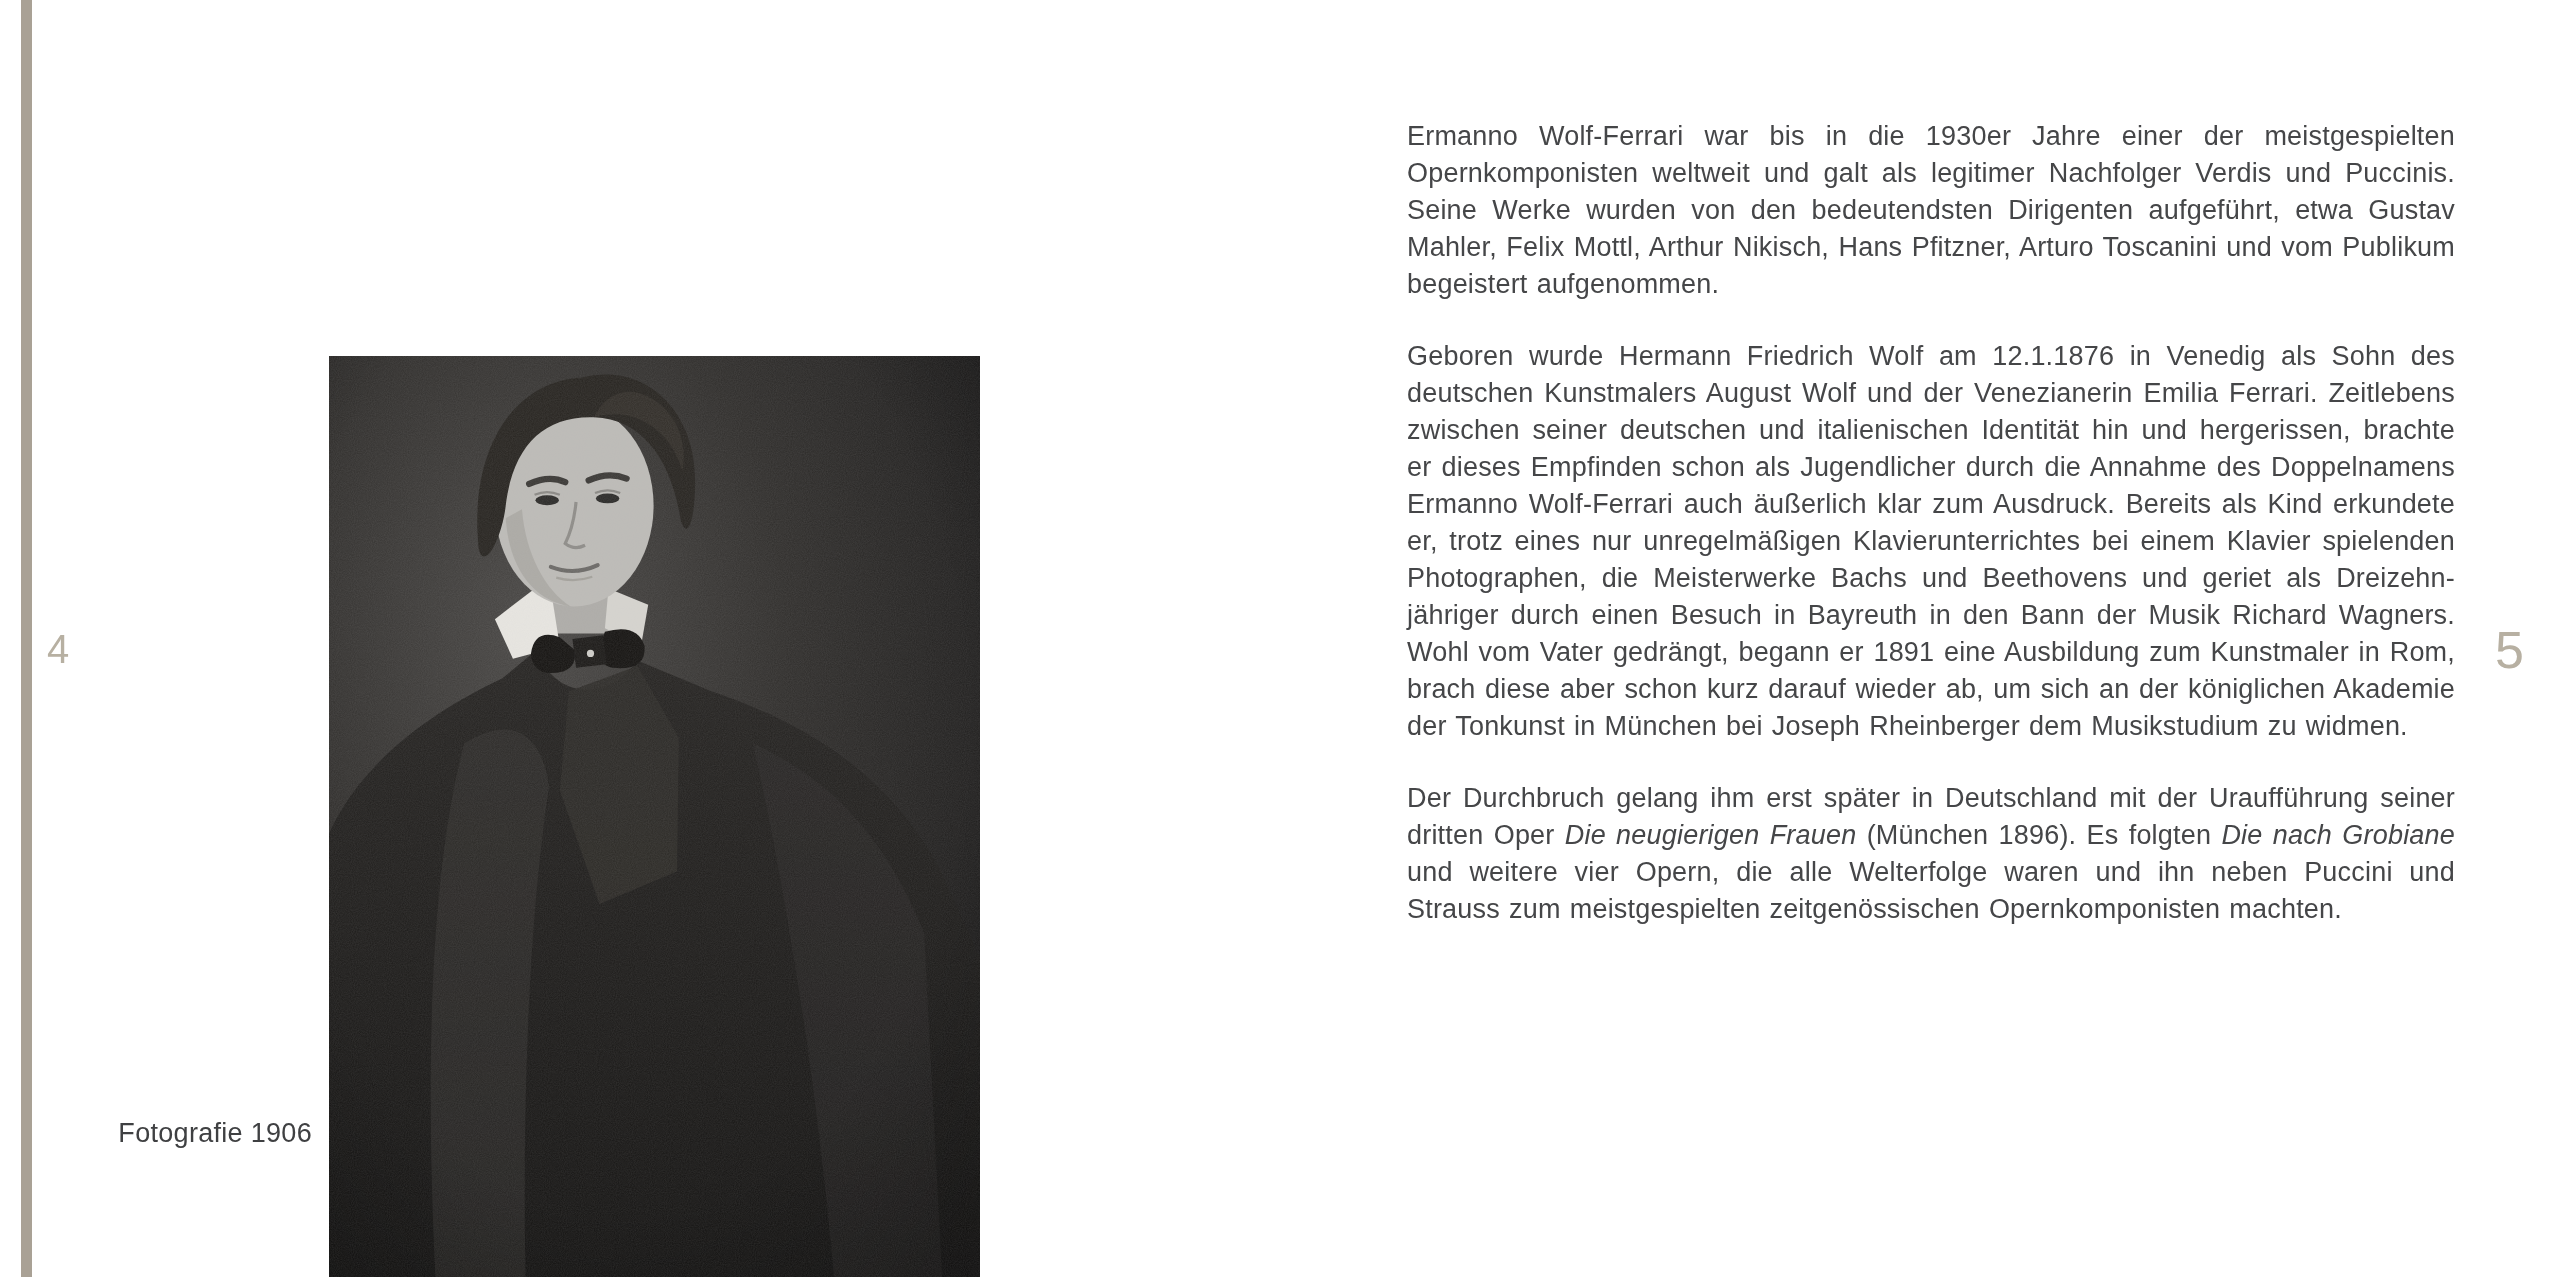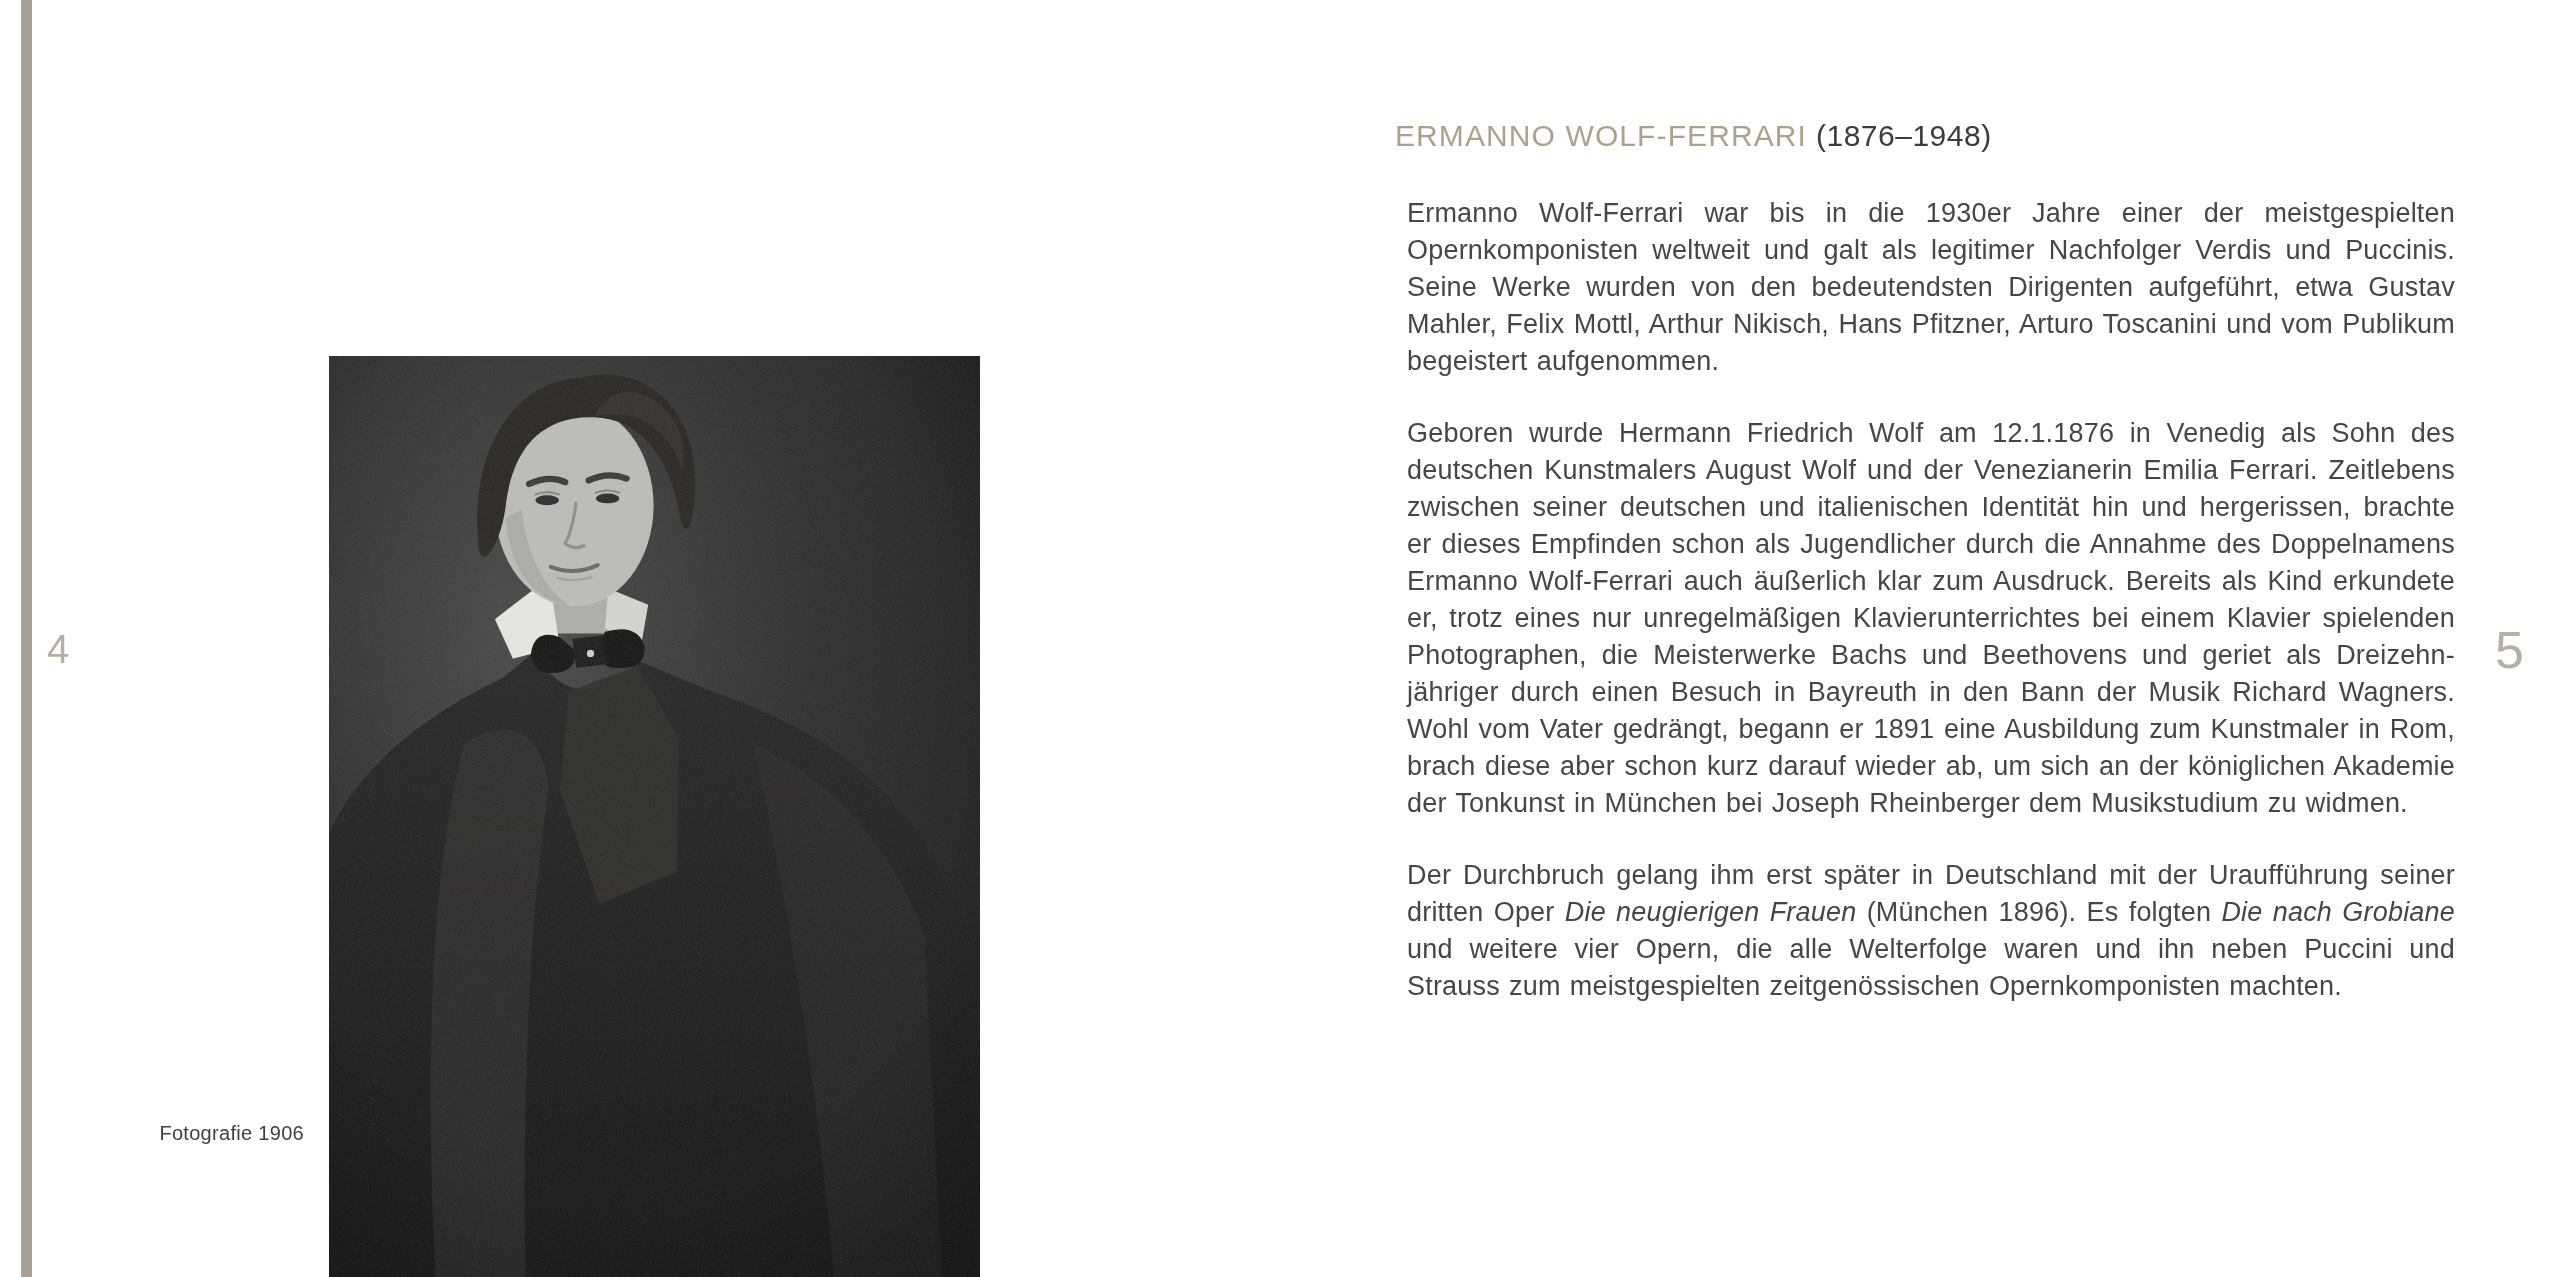--- a/index.html
+++ b/index.html
@@ -20,23 +20,23 @@
     font-weight:400;
   }
   .pagenum.left{left:47px;top:629px;font-size:40px;line-height:1;}
   .pagenum.right{left:2495px;top:624px;font-size:52px;line-height:1;}
   .photo{
     position:absolute;left:329px;top:356px;width:651px;height:921px;
     margin:0;overflow:hidden;background:#222120;
   }
   .photo svg{display:block;width:100%;height:100%;}
   .caption{
-    position:absolute;left:106px;top:1120px;width:198px;
+    position:absolute;left:114px;top:1120px;width:198px;
     text-align:right;
-    font-size:20px;line-height:27px;color:#3f4042;
+    font-size:27px;line-height:27px;color:#3f4042;
     letter-spacing:0.3px;
   }
   .text-column{
     position:absolute;left:1395px;top:118px;width:1060px;
   }
   .heading{
     margin:0 0 41px 0;
     font-size:30px;line-height:36px;font-weight:400;
     letter-spacing:1.1px;
   }
@@ -133,21 +133,20 @@
       <circle cx="290" cy="330" r="4" fill="#cfcdc8"></circle>
 
       <rect x="0" y="0" width="722" height="1022" fill="url(#vignette)"></rect>
       <rect x="0" y="0" width="722" height="1022" filter="url(#grain)"></rect>
     </svg>
   </figure>
 
   <div class="caption">Fotografie 1906</div>
 
   <div class="text-column">
-    <h1 class="heading"><span class="name">ERMANNO WOLF-FERRARI</span><span class="dates">(1876–1948)</span></h1>
 
     <p>Ermanno Wolf-Ferrari war bis in die 1930er Jahre einer der meistgespielten Opernkomponisten weltweit und galt als legitimer Nachfolger Verdis und Puccinis. Seine Werke wurden von den bedeutendsten Dirigenten aufgeführt, etwa Gustav Mahler, Felix Mottl, Arthur Nikisch, Hans Pfitzner, Arturo Toscanini und vom Publikum begeistert aufgenommen.</p>
 
     <p>Geboren wurde Hermann Friedrich Wolf am 12.1.1876 in Venedig als Sohn des deutschen Kunstmalers August Wolf und der Venezianerin Emilia Ferrari. Zeitlebens zwischen seiner deutschen und italienischen Identität hin und hergerissen, brachte er dieses Empfinden schon als Jugendlicher durch die Annahme des Doppelnamens Ermanno Wolf-Ferrari auch äußerlich klar zum Ausdruck. Bereits als Kind erkundete er, trotz eines nur unregelmäßigen Klavierunterrichtes bei einem Klavier spielenden Photographen, die Meisterwerke Bachs und Beethovens und geriet als Dreizehn-jähriger durch einen Besuch in Bayreuth in den Bann der Musik Richard Wagners. Wohl vom Vater gedrängt, begann er 1891 eine Ausbildung zum Kunstmaler in Rom, brach diese aber schon kurz darauf wieder ab, um sich an der königlichen Akademie der Tonkunst in München bei Joseph Rheinberger dem Musikstudium zu widmen.</p>
 
 
     <p><span>Der Durchbruch gelang ihm erst später in Deutschland mit der Uraufführung seiner dritten Oper </span><em>Die neugierigen Frauen</em><span> (München 1896). Es folgten </span><em>Die nach Grobiane</em><span> und weitere vier Opern, die alle Welterfolge waren und ihn neben Puccini und Strauss zum meistgespielten zeitgenössischen Opernkomponisten machten.</span></p>
   </div>
 
   <div class="pagenum right">5</div>

